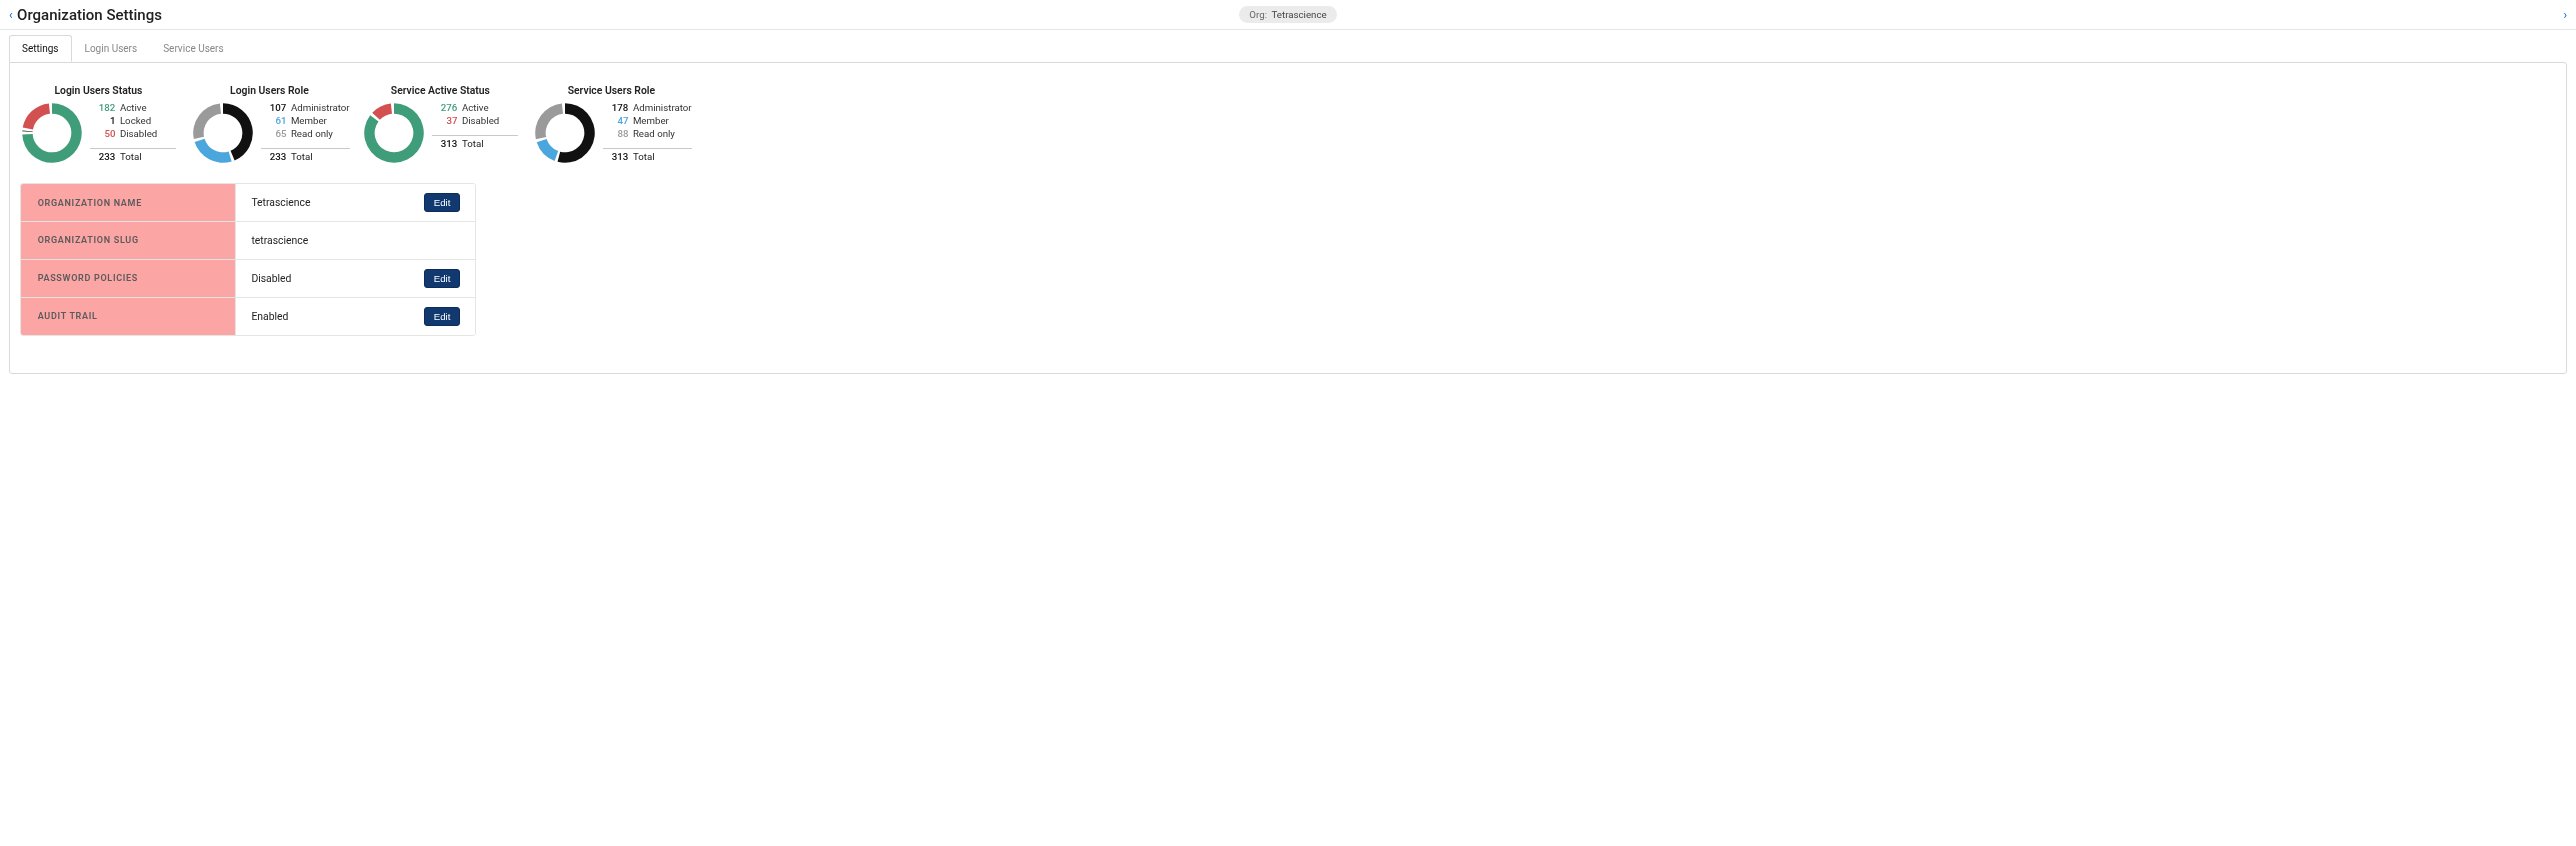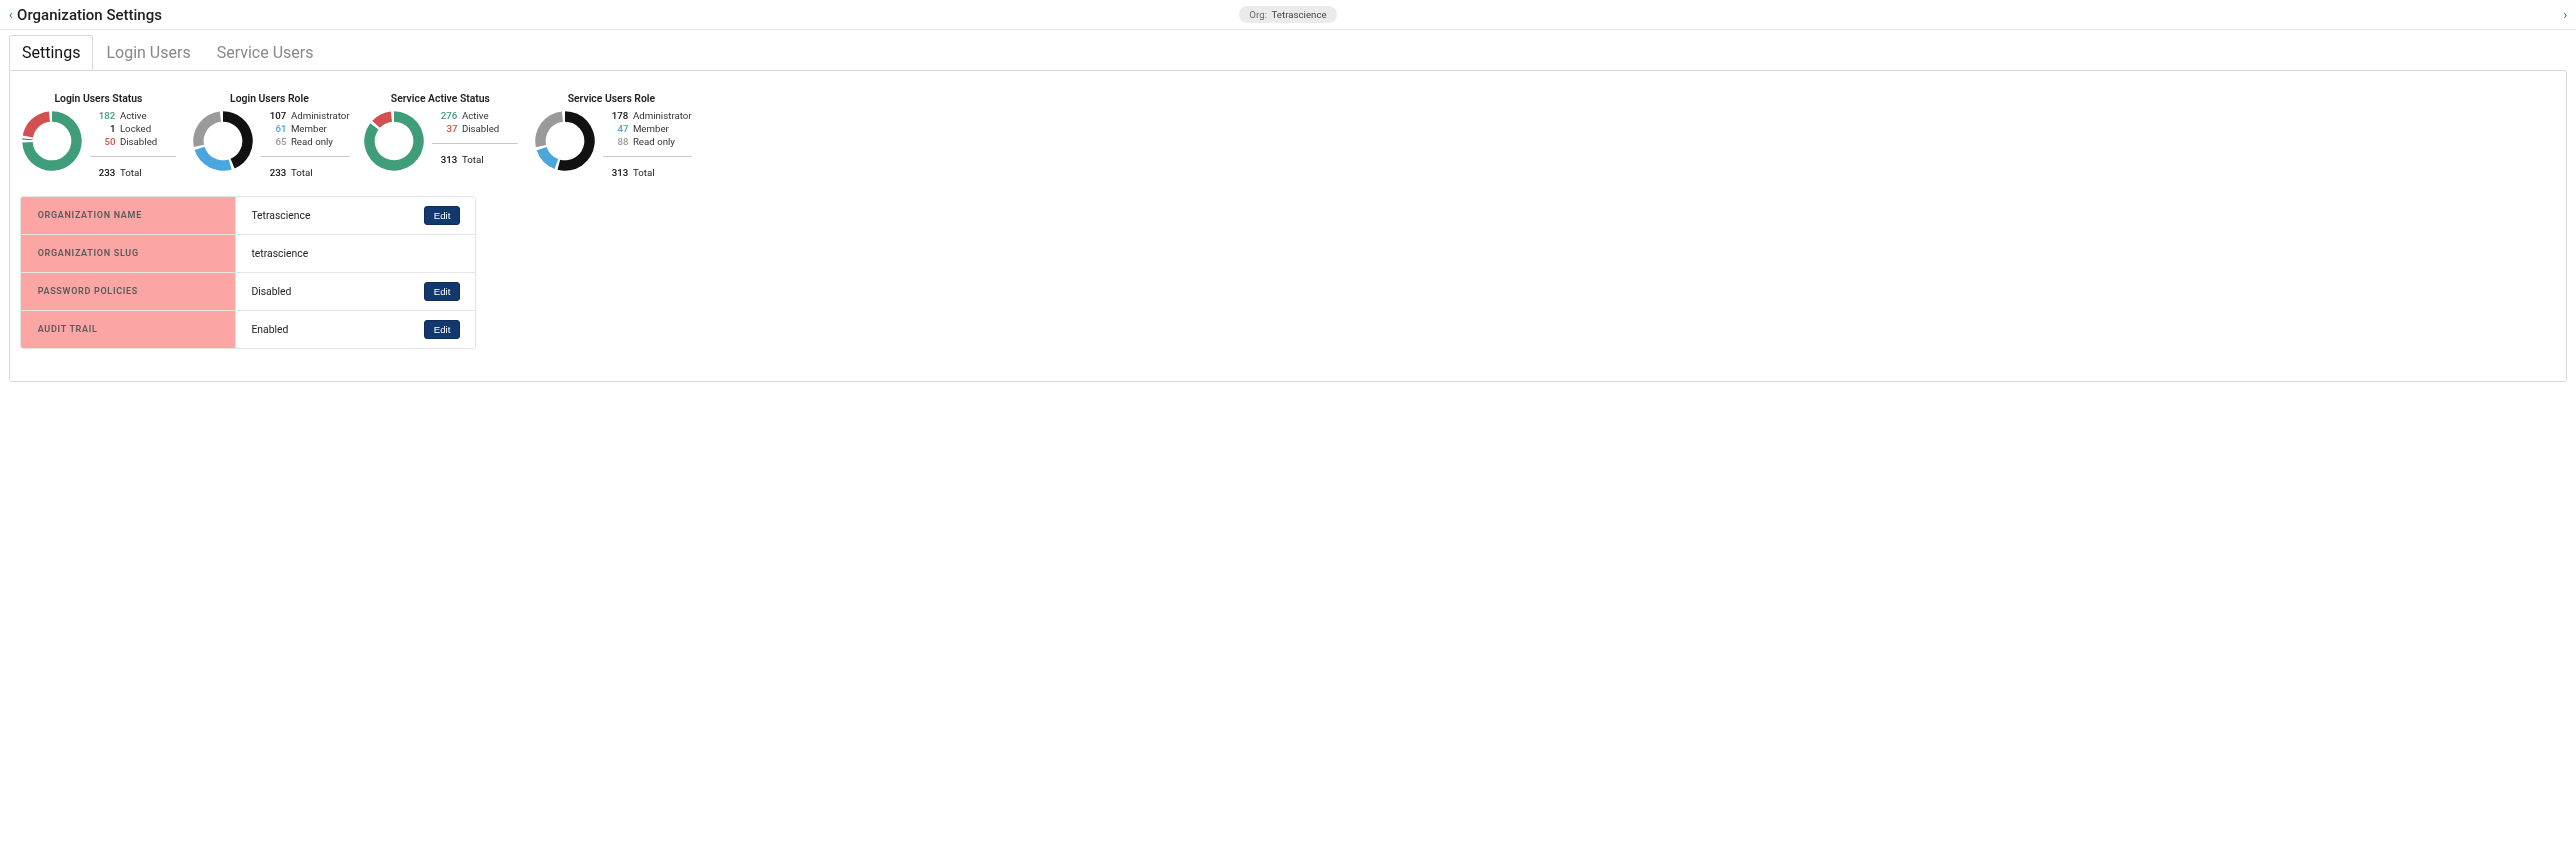--- a/index.html
+++ b/index.html
@@ -64,21 +64,21 @@
       height: calc(100vh - 30px);
       overflow-y: auto;
     }
     .tabs {
       display: flex;
       gap: 0;
       margin-top: 4.5px;
     }
     .tab {
       padding: 7.4px 12px;
-      font-size: 16px;
+      font-size: 10px;
       color: #888;
       cursor: pointer;
       border: 0.7px solid transparent;
       border-bottom: none;
       background: transparent;
     }
     .tab.active {
       color: #111;
       border: 0.7px solid #d9d9d9;
       border-bottom: 0.7px solid #fff;
@@ -135,21 +135,21 @@
       width: 25px;
       text-align: right;
       font-weight: 500;
     }
     .legend-row .lbl {
       color: #333;
     }
     .legend-total {
       border-top: 0.7px solid #c9c9c9;
       margin-top: 7.4px;
-      padding-top: 10px;
+      padding-top: 2px;
       display: flex;
       gap: 4.5px;
     }
     .legend-total .num {
       width: 25px;
       text-align: right;
       font-weight: 500;
       color: #111;
     }
     .c-green { color: #3f9d7a; }

